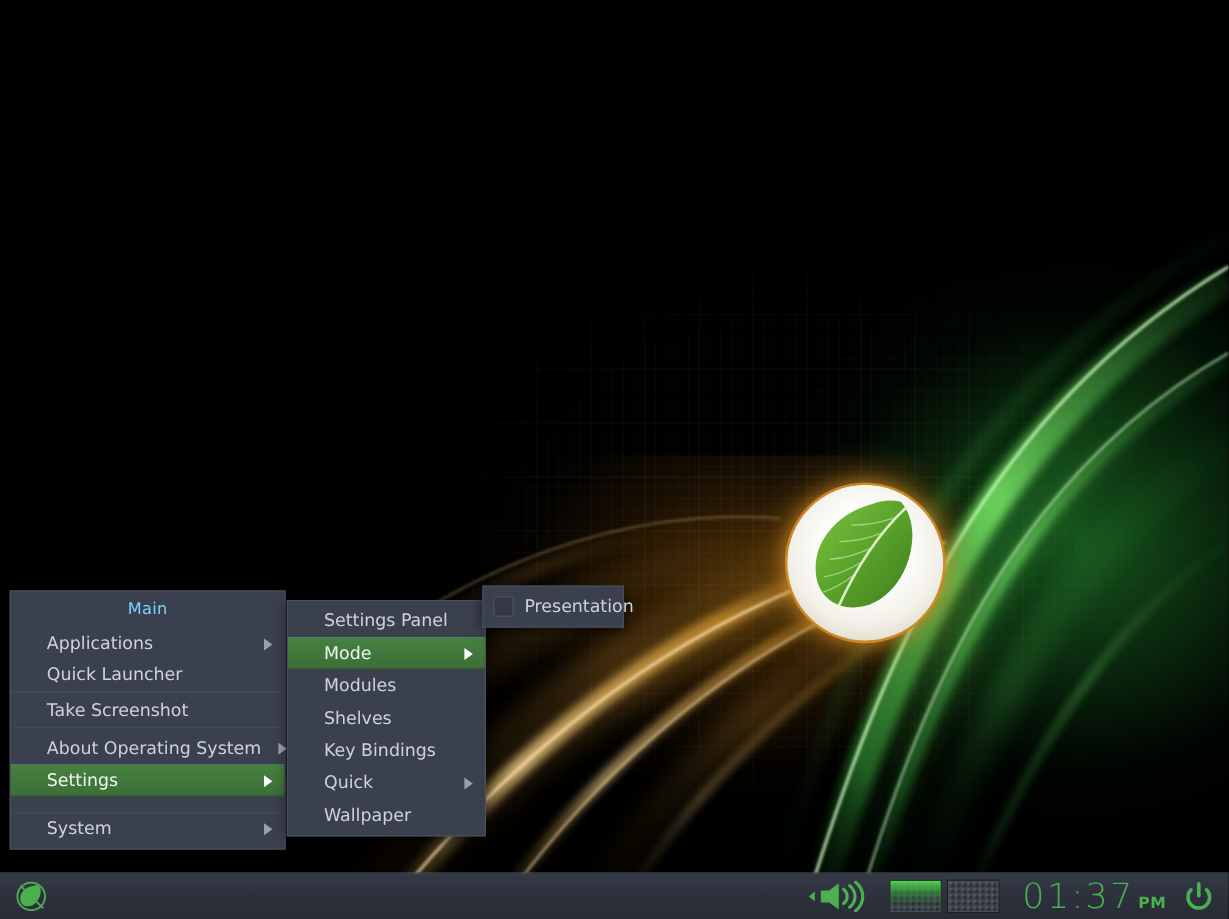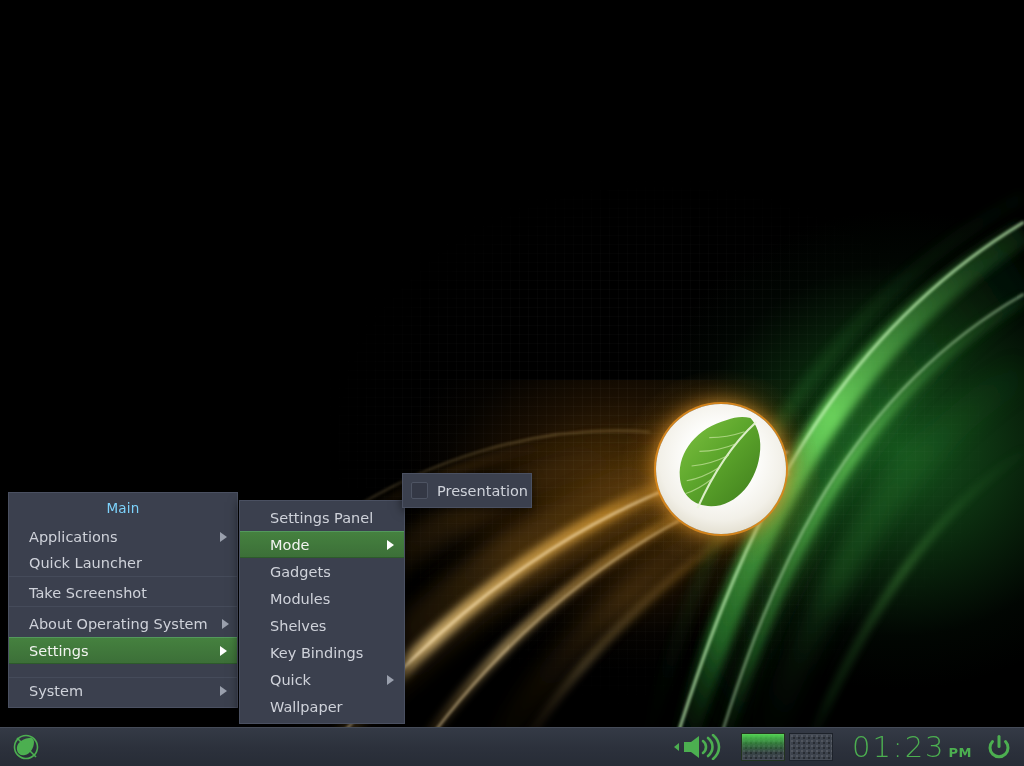--- a/index.html
+++ b/index.html
@@ -97,26 +97,26 @@
   .menu-item .label { flex:1 1 auto; }
   .arrow {
     width:0; height:0; margin-left:14px;
     border-top:5px solid transparent;
     border-bottom:5px solid transparent;
     border-left:7px solid #9aa0ad;
   }
   .menu-item.selected .arrow { border-left-color:#ffffff; }
 
   #main-menu { left:8px; top:492px; width:230px; }
-  #main-menu .menu-item { padding-left:20px; }
+  #main-menu .menu-item { padding-left:30px; }
 
   #settings-menu { left:239px; top:500px; width:166px; }
   #settings-menu .menu-item { padding-left:30px; }
 
-  #mode-menu { left:402px; top:473px; width:130px; padding:3px 0; }
+  #mode-menu { left:402px; top:488px; width:118px; padding:3px 0; }
   #mode-menu .menu-item { padding-left:8px; }
   .checkbox {
     width:17px; height:17px; flex:0 0 17px;
     margin-right:9px;
     background:#343845;
     border:1px solid #4e5463;
     border-radius:2px;
   }
 
   
@@ -304,23 +304,20 @@
 
   <div class="menu" id="settings-menu">
     <div class="menu-item">
       <span class="label">Settings Panel</span>
     </div>
     <div class="menu-item selected">
       <span class="label">Mode</span>
       <span class="arrow"></span>
     </div>
     <div class="menu-item">
-      <span class="label">Gadgets</span>
-    </div>
-    <div class="menu-item">
       <span class="label">Modules</span>
     </div>
     <div class="menu-item">
       <span class="label">Shelves</span>
     </div>
     <div class="menu-item">
       <span class="label">Key Bindings</span>
     </div>
     <div class="menu-item">
       <span class="label">Quick</span>
@@ -361,21 +358,21 @@
           <path d="M45,1 C53,8 53,18 45,25" stroke="#4caf50" stroke-width="2.6" fill="none" stroke-linecap="round"></path>
         </svg>
       </div>
 
       <div id="pager">
         <div class="pager-cell active"></div>
         <div class="pager-cell"></div>
       </div>
 
       <div id="clock">
-        <span class="time">01:23</span>
+        <span class="time">01:37</span>
         <span class="ampm">PM</span>
       </div>
 
       <div class="shelf-btn" id="power-button">
         <svg width="26" height="26" viewBox="0 0 26 26">
           <path d="M6.5,7.5 A9,9 0 1 0 19.5,7.5" stroke="#4caf50" stroke-width="3" fill="none" stroke-linecap="round"></path>
           <line x1="13" y1="2.5" x2="13" y2="12.5" stroke="#4caf50" stroke-width="3" stroke-linecap="round"></line>
         </svg>
       </div>
 

